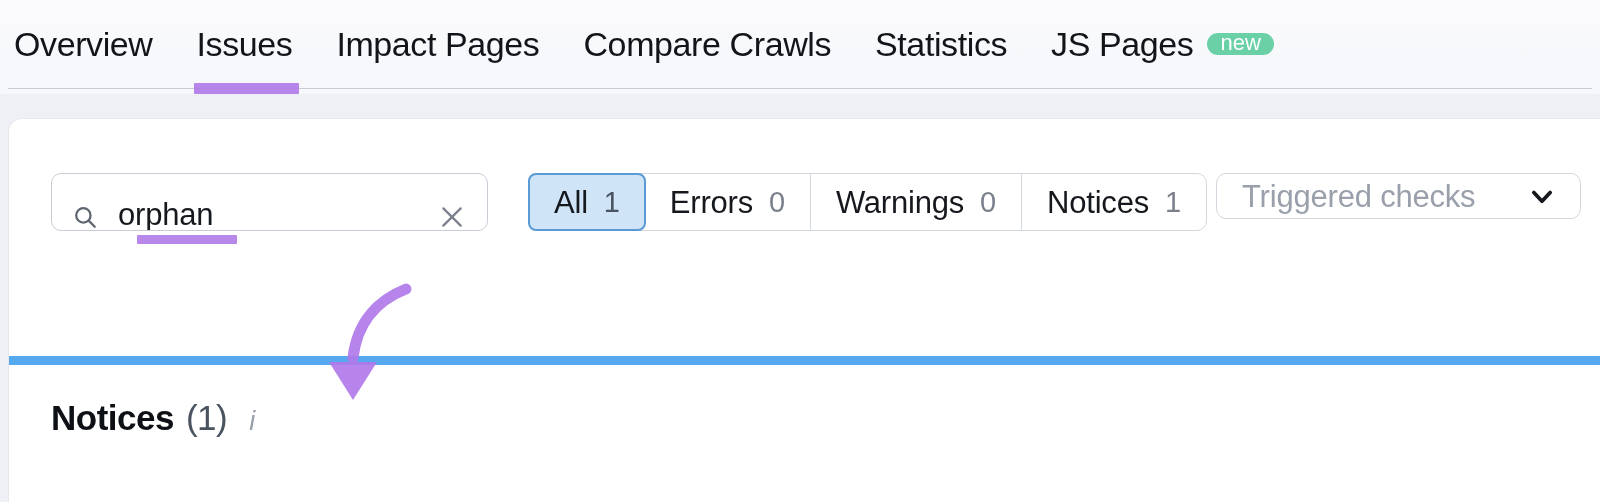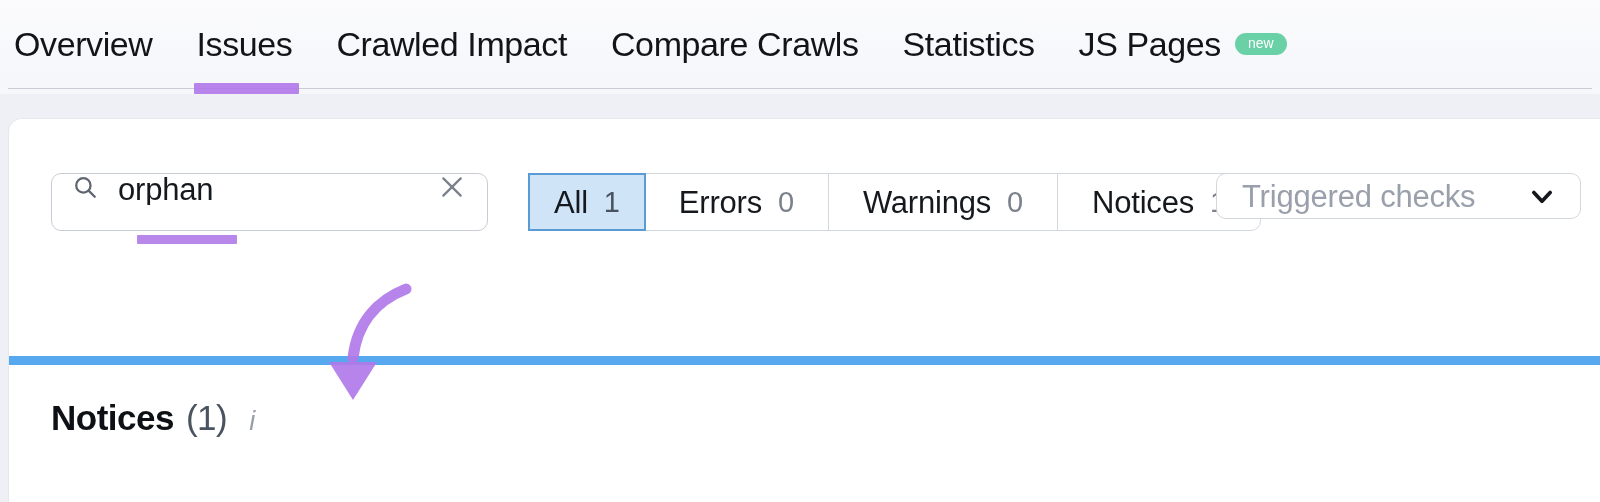--- a/index.html
+++ b/index.html
@@ -55,21 +55,21 @@
     cursor: pointer;
   }
   .nav-item:first-child { padding-left: 6px; }
   .nav-item .badge {
     display: inline-flex;
     align-items: center;
     justify-content: center;
     margin-left: 14px;
     background: #6ad0a6;
     color: #ffffff;
-    font-size: 14px;
+    font-size: 22px;
     letter-spacing: 0px;
     border-radius: 11px;
     padding: 3px 13px 5px 13px;
     height: 22px;
     box-sizing: border-box;
   }
   .nav-rule {
     position: absolute;
     left: 8px;
     top: 88px;
@@ -126,21 +126,21 @@
     position: absolute;
     left: 0;
     top: 0;
     width: 437px;
     height: 58px;
     border: 1px solid #c8ccd4;
     border-radius: 10px;
     background: #ffffff;
     box-sizing: border-box;
     display: flex;
-    align-items: flex-start;
+    align-items: flex-end;
   }
   .search-icon {
     margin-left: 20px;
     width: 26px;
     height: 26px;
     flex: none;
     color: #5f6672;
   }
   .search-value {
     margin-left: 20px;
@@ -180,36 +180,36 @@
     align-items: stretch;
     border: 1px solid #d2d6dd;
     border-radius: 10px;
     background: #ffffff;
     box-sizing: border-box;
   }
   .seg {
     display: flex;
     align-items: center;
     gap: 16px;
-    padding: 0 34px;
+    padding: 0 25px;
     font-size: 31px;
     color: #15181d;
     letter-spacing: -0.2px;
     line-height: 1;
     white-space: nowrap;
     border-right: 1px solid #d2d6dd;
     cursor: pointer;
     box-sizing: border-box;
   }
   .seg:last-child { border-right: none; }
   .seg .count { color: #7b818c; font-size: 29px; }
   .seg.active {
     background: #cfe4f7;
     border: 2px solid #5b9bd5;
-    border-radius: 0;
+    border-radius: 8px;
     margin: -1px;
     padding: 0 24px;
   }
   .seg.active .count { color: #4a5360; }
 
   .dropdown {
     position: absolute;
     left: 1165px;
     top: 0;
     width: 365px;
@@ -300,21 +300,21 @@
 
       <div class="nav-item">
         <span>Overview</span>
       </div>
 
       <div class="nav-item">
         <span>Issues</span>
       </div>
 
       <div class="nav-item">
-        <span>Crawled Impact</span>
+        <span>Impact Pages</span>
       </div>
 
       <div class="nav-item">
         <span>Compare Crawls</span>
       </div>
 
       <div class="nav-item">
         <span>Statistics</span>
       </div>
 

